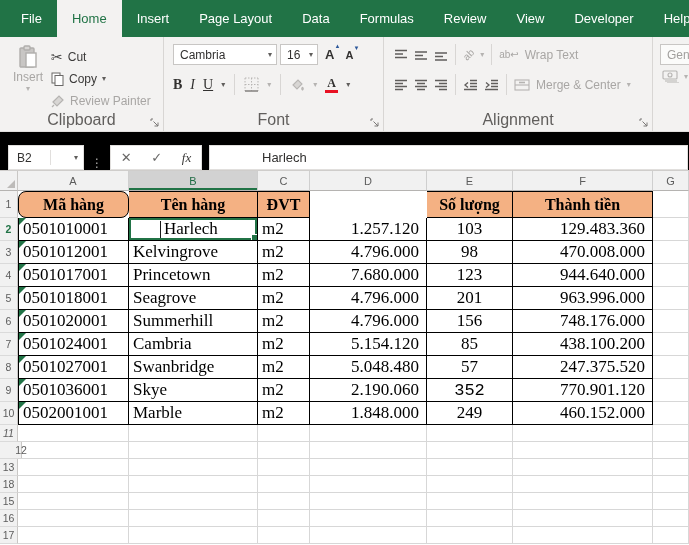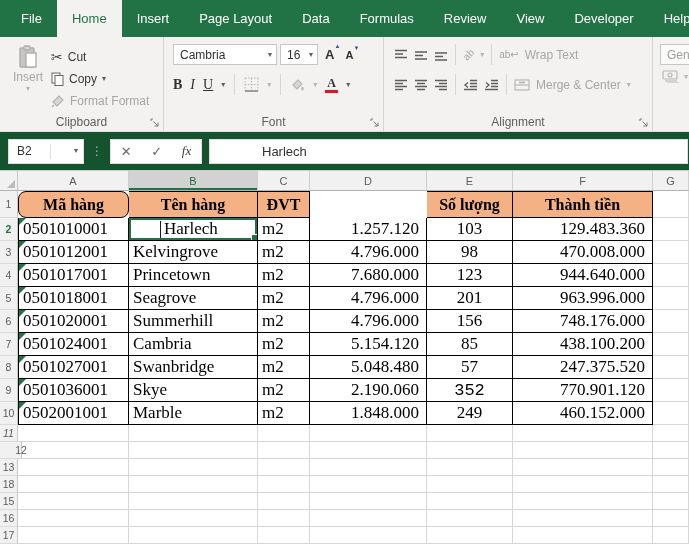--- a/index.html
+++ b/index.html
@@ -9,21 +9,21 @@
 
   
   .tabsbar{height:37px;background:#217346;display:flex;align-items:stretch;color:#fff;
            font-size:13px;padding-left:6px;flex:0 0 auto;}
   .rtab{padding:0 15px;display:flex;align-items:center;cursor:default;white-space:nowrap;}
   .rtab.active{background:#f3f2f1;color:#217346;}
 
   
   .ribbon{height:94px;background:#f3f2f1;display:flex;border-bottom:1px solid #e1dfdd;flex:0 0 auto;}
   .rgroup{position:relative;border-right:1px solid #d8d6d4;flex:0 0 auto;}
-  .glabel{position:absolute;bottom:2px;left:0;width:100%;text-align:center;font-size:12px;color:#605e5c;}
+  .glabel{position:absolute;bottom:2px;left:0;width:100%;text-align:center;font-size:16px;color:#605e5c;}
   .launcher{position:absolute;right:3px;bottom:3px;}
 
   .clip-inner{display:flex;padding:5px 2px 0 5px;}
   .paste-btn{width:46px;display:flex;flex-direction:column;align-items:center;padding-top:3px;gap:1px;
              color:#a8a6a4;font-size:12px;}
   .clip-col{display:flex;flex-direction:column;padding-top:5px;gap:3px;font-size:12px;color:#3b3a39;}
   .clip-item{display:flex;align-items:center;gap:5px;height:19px;white-space:nowrap;}
   .clip-item.disabled{color:#a8a6a4;}
   .scissors{font-size:14px;color:#444;}
   .smallarr{font-size:8px;color:#605e5c;line-height:1;}
@@ -52,21 +52,21 @@
   .orient{font-size:10px;color:#a8a6a4;transform:rotate(-45deg);display:inline-block;}
   .wrap-ab{font-size:10px;color:#a8a6a4;}
 
   .num-inner{padding:7px 0 0 7px;display:flex;flex-direction:column;gap:5px;}
   .gene-box{width:72px;height:21px;border:1px solid #c8c6c4;background:#fbfbfa;color:#a19f9d;
             font-size:12px;display:flex;align-items:center;padding:0 6px;box-sizing:border-box;}
   .acct{display:flex;align-items:center;gap:4px;color:#b0aeac;padding-left:2px;}
   .rgroup.number{border-right:none;flex:1 1 auto;}
 
   
-  .fbar{height:39px;background:#14532d;display:flex;align-items:center;padding:0 1px 0 8px;gap:7px;
+  .fbar{height:39px;background:#000000;display:flex;align-items:flex-end;padding:0 1px 0 8px;gap:7px;
         border-bottom:1px solid #cfcdcb;flex:0 0 auto;box-sizing:border-box;}
   .namebox{width:76px;height:25px;background:#fff;border:1px solid #e1dfdd;display:flex;align-items:center;
            font-size:12px;color:#323130;padding:0 5px 0 8px;box-sizing:border-box;}
   .namebox .smallarr{margin-left:auto;}
   .nb-sep{width:1px;height:15px;background:#e1dfdd;margin-left:auto;margin-right:5px;}
   .fdots{color:#b0aeac;font-size:12px;}
   .fbtns{background:#fff;height:25px;display:flex;align-items:center;width:92px;
          justify-content:space-around;border:1px solid #e1dfdd;box-sizing:border-box;}
   .fbtn-x,.fbtn-check{font-size:13px;color:#696867;}
   .fbtn-fx{font-family:"Liberation Serif",serif;font-style:italic;font-size:13px;color:#3b3a39;}
@@ -157,21 +157,21 @@
             <span>Copy</span>
             <span class="smallarr">▾</span>
           </div>
           <div class="clip-item disabled">
             <span>
               <svg width="14" height="14" viewBox="0 0 14 14" fill="none" stroke="#b5b3b1" stroke-width="1.2">
                 <path d="M2 8 L8 2 L12 6 L6 12 Z" fill="#d8d6d4"></path>
                 <path d="M3 11 L1 13"></path>
               </svg>
             </span>
-            <span>Format Format</span>
+            <span>Review Painter</span>
           </div>
         </div>
       </div>
       <div class="glabel">Clipboard</div>
       <span class="launcher">
         <svg width="10" height="10" viewBox="0 0 10 10" fill="none" stroke="#7a7876" stroke-width="1">
           <path d="M3 1 H1 V3"></path>
             <path d="M3.5 3.5 L8 8"></path>
             <path d="M8 4.5 V8 H4.5"></path>
         </svg>

